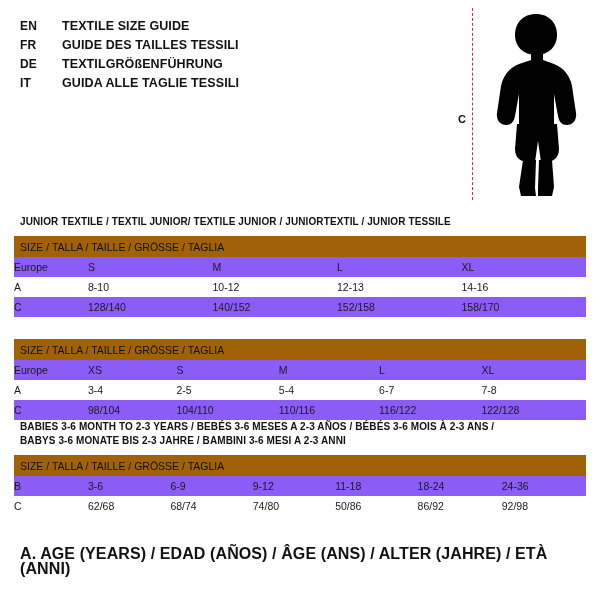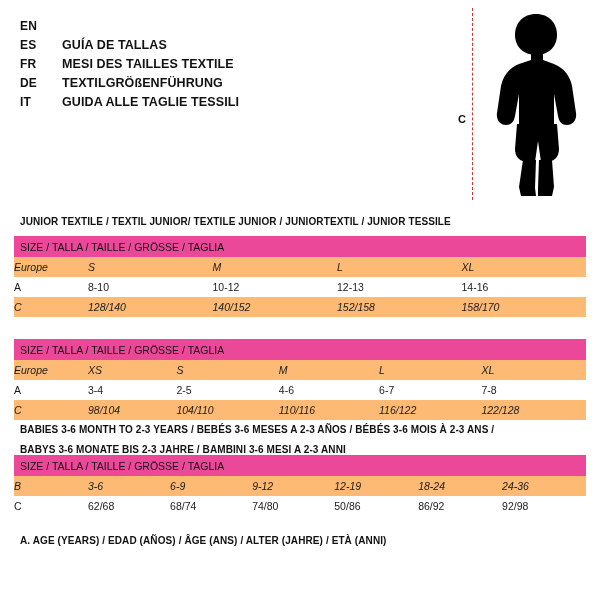--- a/index.html
+++ b/index.html
@@ -82,89 +82,86 @@
   .section-title {
     position: absolute;
     left: 20px;
     font-size: 10px;
     font-weight: bold;
     color: #111;
     letter-spacing: 0.1px;
     white-space: nowrap;
   }
   .section-title.two-line {
-    line-height: 20px;
+    line-height: 14px;
   }
 
   
   table.size-table {
     position: absolute;
     left: 14px;
     width: 572px;
     border-collapse: collapse;
     font-size: 10.5px;
     color: #1a1a1a;
   }
   table.size-table td {
     padding: 2px 0 2px 0;
     vertical-align: middle;
     height: 16px;
   }
   tr.head-row {
-    background: #ec4899;
+    background: #a16207;
   }
   tr.head-row td {
     font-size: 10.5px;
     font-weight: normal;
     color: #111;
     padding-left: 6px;
     height: 17px;
   }
   tr.alt-row {
-    background: #fdba74;
-    font-style: italic;
+    background: #8b5cf6;
   }
   tr.plain-row {
     background: #ffffff;
   }
   td.lbl {
     padding-left: 6px;
     width: 74px;
   }
 
   
   .legend {
     position: absolute;
     left: 20px;
     width: 560px;
   }
   .legend div {
-    font-size: 10px;
+    font-size: 16px;
     font-weight: bold;
     color: #111;
     line-height: 15px;
     letter-spacing: 0.1px;
+    margin-top: 13px;
   }
 </style>
 </head>
 <body>
 
 <div class="page">
 
   <div class="lang-block">
     <div class="lang-row">
       <span class="lang-code">EN</span>
-    </div>
-    <div class="lang-row">
-      <span class="lang-code">ES</span>
-      <span class="lang-text">GUÍA DE TALLAS</span>
+      <span class="lang-text">TEXTILE SIZE GUIDE</span>
     </div>
     <div class="lang-row">
       <span class="lang-code">FR</span>
-      <span class="lang-text">MESI DES TAILLES TEXTILE</span>
+      <span class="lang-text">GUIDE DES TAILLES TESSILI</span>
     </div>
     <div class="lang-row">
       <span class="lang-code">DE</span>
       <span class="lang-text">TEXTILGRÖßENFÜHRUNG</span>
     </div>
     <div class="lang-row">
       <span class="lang-code">IT</span>
       <span class="lang-text">GUIDA ALLE TAGLIE TESSILI</span>
     </div>
   </div>
@@ -231,21 +228,21 @@
         <td>XS</td>
         <td>S</td>
         <td>M</td>
         <td>L</td>
         <td>XL</td>
       </tr>
       <tr class="plain-row">
         <td class="lbl">A</td>
         <td>3-4</td>
         <td>2-5</td>
-        <td>4-6</td>
+        <td>5-4</td>
         <td>6-7</td>
         <td>7-8</td>
       </tr>
       <tr class="alt-row">
         <td class="lbl">C</td>
         <td>98/104</td>
         <td>104/110</td>
         <td>110/116</td>
         <td>116/122</td>
         <td>122/128</td>
@@ -258,21 +255,21 @@
   <table class="size-table" style="top:455px;">
     <tbody>
       <tr class="head-row">
         <td colspan="7">SIZE / TALLA / TAILLE / GRÖSSE / TAGLIA</td>
       </tr>
       <tr class="alt-row">
         <td class="lbl">B</td>
         <td>3-6</td>
         <td>6-9</td>
         <td>9-12</td>
-        <td>12-19</td>
+        <td>11-18</td>
         <td>18-24</td>
         <td>24-36</td>
       </tr>
       <tr class="plain-row">
         <td class="lbl">C</td>
         <td>62/68</td>
         <td>68/74</td>
         <td>74/80</td>
         <td>50/86</td>
         <td>86/92</td>

